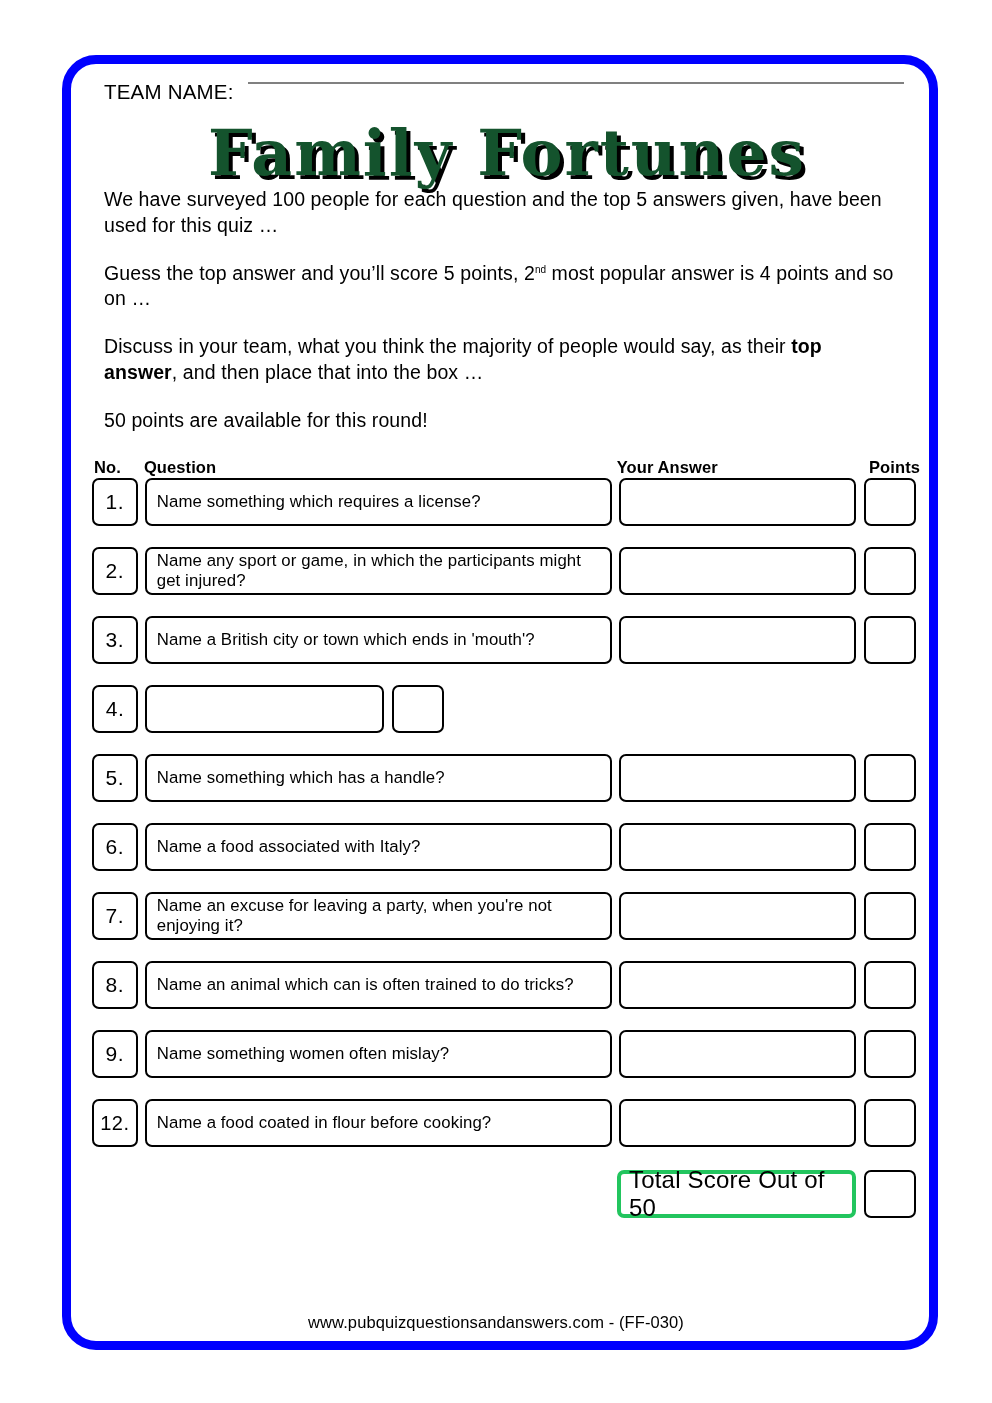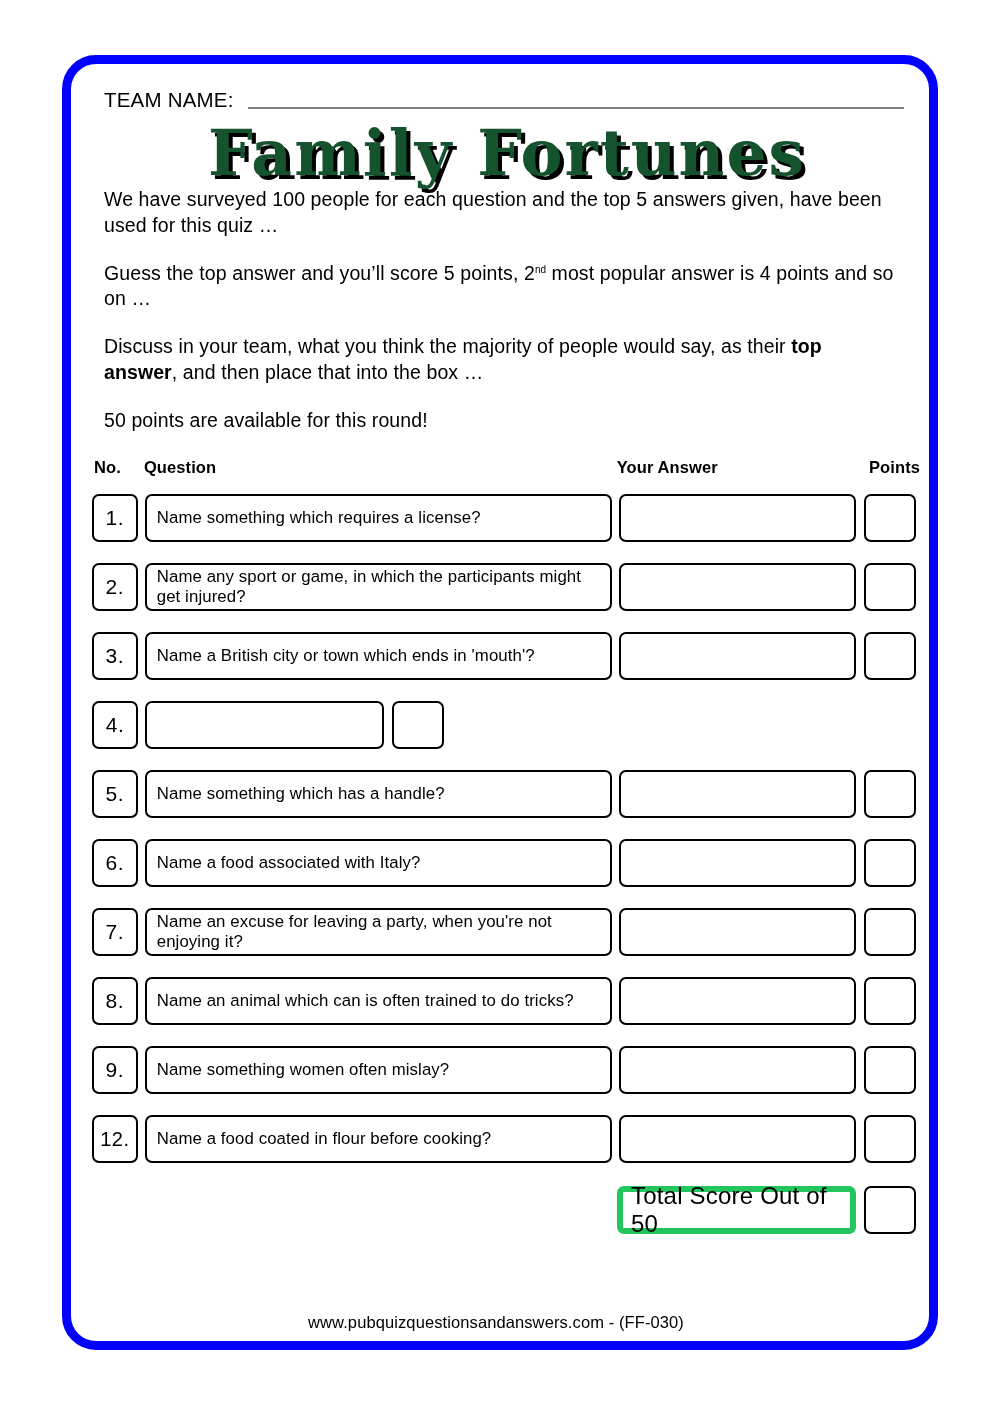--- a/index.html
+++ b/index.html
@@ -38,21 +38,20 @@
   .sheet {
     position: absolute;
     left: 104px;
     top: 82px;
     width: 800px;
   }
 
   
   .team-name-row {
     display: flex;
-    align-items: flex-end;
     height: 30px;
   }
   .team-name-label {
     font-size: 20.5px;
     letter-spacing: 0.2px;
     white-space: nowrap;
     line-height: 1;
     padding-bottom: 2px;
   }
   .team-name-rule {
@@ -107,21 +106,21 @@
     margin-left: -12px;
   }
 
   .table-head {
     display: flex;
     align-items: flex-end;
     font-weight: bold;
     font-size: 16.5px;
     letter-spacing: 0.1px;
     height: 22px;
-    margin-bottom: 17px;
+    margin-bottom: 1px;
   }
   .th-no     { width: 50px; padding-left: 2px; }
   .th-q      { width: 474px; }
   .th-answer { width: 253px; }
   .th-points { width: 47px; }
 
   .row {
     display: flex;
     align-items: stretch;
     margin-bottom: 21px;
@@ -166,21 +165,21 @@
 
   
   .total-row {
     display: flex;
     justify-content: flex-end;
     margin-top: 23px;
     height: 48px;
   }
   .total-label {
     box-sizing: border-box;
-    border: 6px solid #22c55e;
+    border: 4px solid #22c55e;
     border-radius: 7px;
     width: 239px;
     display: flex;
     align-items: center;
     padding-left: 8px;
     font-size: 24px;
     letter-spacing: 0.2px;
   }
   .total-box {
     box-sizing: border-box;

